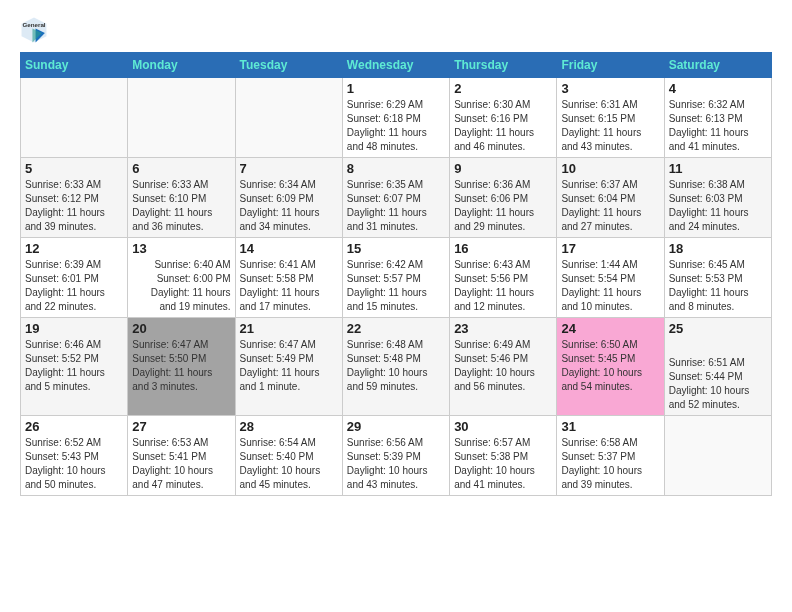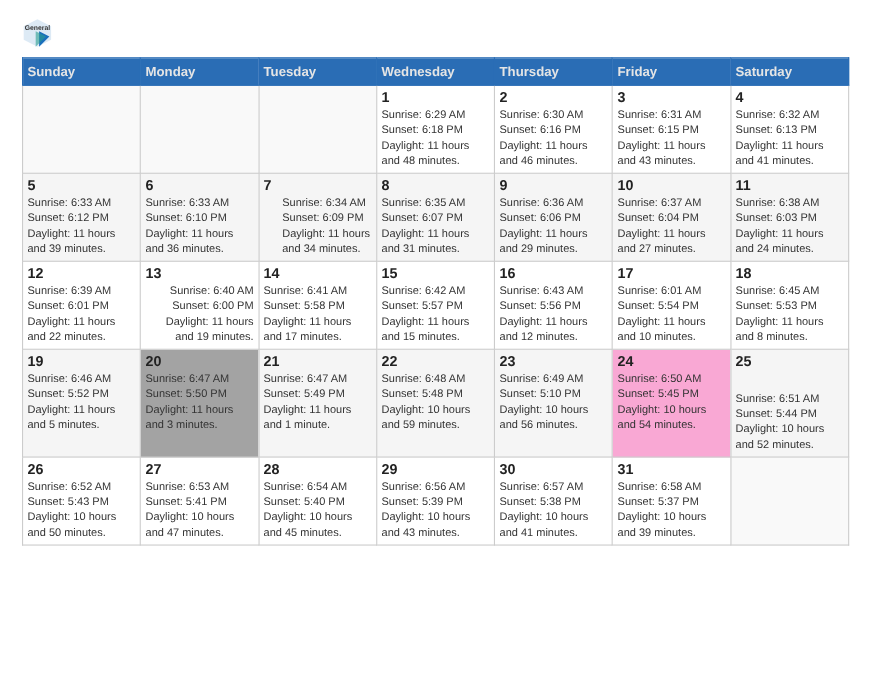--- a/index.html
+++ b/index.html
@@ -49,21 +49,21 @@
       color: #444;
       margin-top: 2px;
     }
     .calendar {
       width: 100%;
       border-collapse: collapse;
       margin-top: 6px;
     }
     .calendar th {
       background-color: #2a6db5;
-      color: #e5e5e5;
+      color: #5eead4;
       font-size: 12px;
       font-weight: bold;
       padding: 5px 4px;
       text-align: left;
       border: 1px solid #2a6db5;
     }
     .calendar td {
       border: 1px solid #ccc;
       vertical-align: top;
       padding: 3px 4px;
@@ -171,21 +171,21 @@
           </td>
           <td style="background-color: rgb(245, 245, 245);">
             <div class="day-number">6</div>
             <div class="day-info" style="white-space: pre-line;">Sunrise: 6:33 AM
 Sunset: 6:10 PM
 Daylight: 11 hours
 and 36 minutes.</div>
           </td>
           <td style="background-color: rgb(245, 245, 245);">
             <div class="day-number">7</div>
-            <div class="day-info" style="white-space: pre-line; margin-left: 17px;">Sunrise: 6:34 AM
+            <div class="day-info" style="white-space: pre-line;">Sunrise: 6:34 AM
 Sunset: 6:09 PM
 Daylight: 11 hours
 and 34 minutes.</div>
           </td>
           <td style="background-color: rgb(245, 245, 245);">
             <div class="day-number">8</div>
             <div class="day-info" style="white-space: pre-line;">Sunrise: 6:35 AM
 Sunset: 6:07 PM
 Daylight: 11 hours
 and 31 minutes.</div>
@@ -243,21 +243,21 @@
           </td>
           <td>
             <div class="day-number">16</div>
             <div class="day-info" style="white-space: pre-line;">Sunrise: 6:43 AM
 Sunset: 5:56 PM
 Daylight: 11 hours
 and 12 minutes.</div>
           </td>
           <td>
             <div class="day-number">17</div>
-            <div class="day-info" style="white-space: pre-line;">Sunrise: 6:01 AM
+            <div class="day-info" style="white-space: pre-line;">Sunrise: 1:44 AM
 Sunset: 5:54 PM
 Daylight: 11 hours
 and 10 minutes.</div>
           </td>
           <td>
             <div class="day-number">18</div>
             <div class="day-info" style="white-space: pre-line;">Sunrise: 6:45 AM
 Sunset: 5:53 PM
 Daylight: 11 hours
 and 8 minutes.</div>
@@ -288,21 +288,21 @@
           <td style="background-color: rgb(245, 245, 245);">
             <div class="day-number">22</div>
             <div class="day-info" style="white-space: pre-line;">Sunrise: 6:48 AM
 Sunset: 5:48 PM
 Daylight: 10 hours
 and 59 minutes.</div>
           </td>
           <td style="background-color: rgb(245, 245, 245);">
             <div class="day-number">23</div>
             <div class="day-info" style="white-space: pre-line;">Sunrise: 6:49 AM
-Sunset: 5:10 PM
+Sunset: 5:46 PM
 Daylight: 10 hours
 and 56 minutes.</div>
           </td>
           <td style="background-color: #f9a8d4;">
             <div class="day-number">24</div>
             <div class="day-info" style="white-space: pre-line;">Sunrise: 6:50 AM
 Sunset: 5:45 PM
 Daylight: 10 hours
 and 54 minutes.</div>
           </td>

